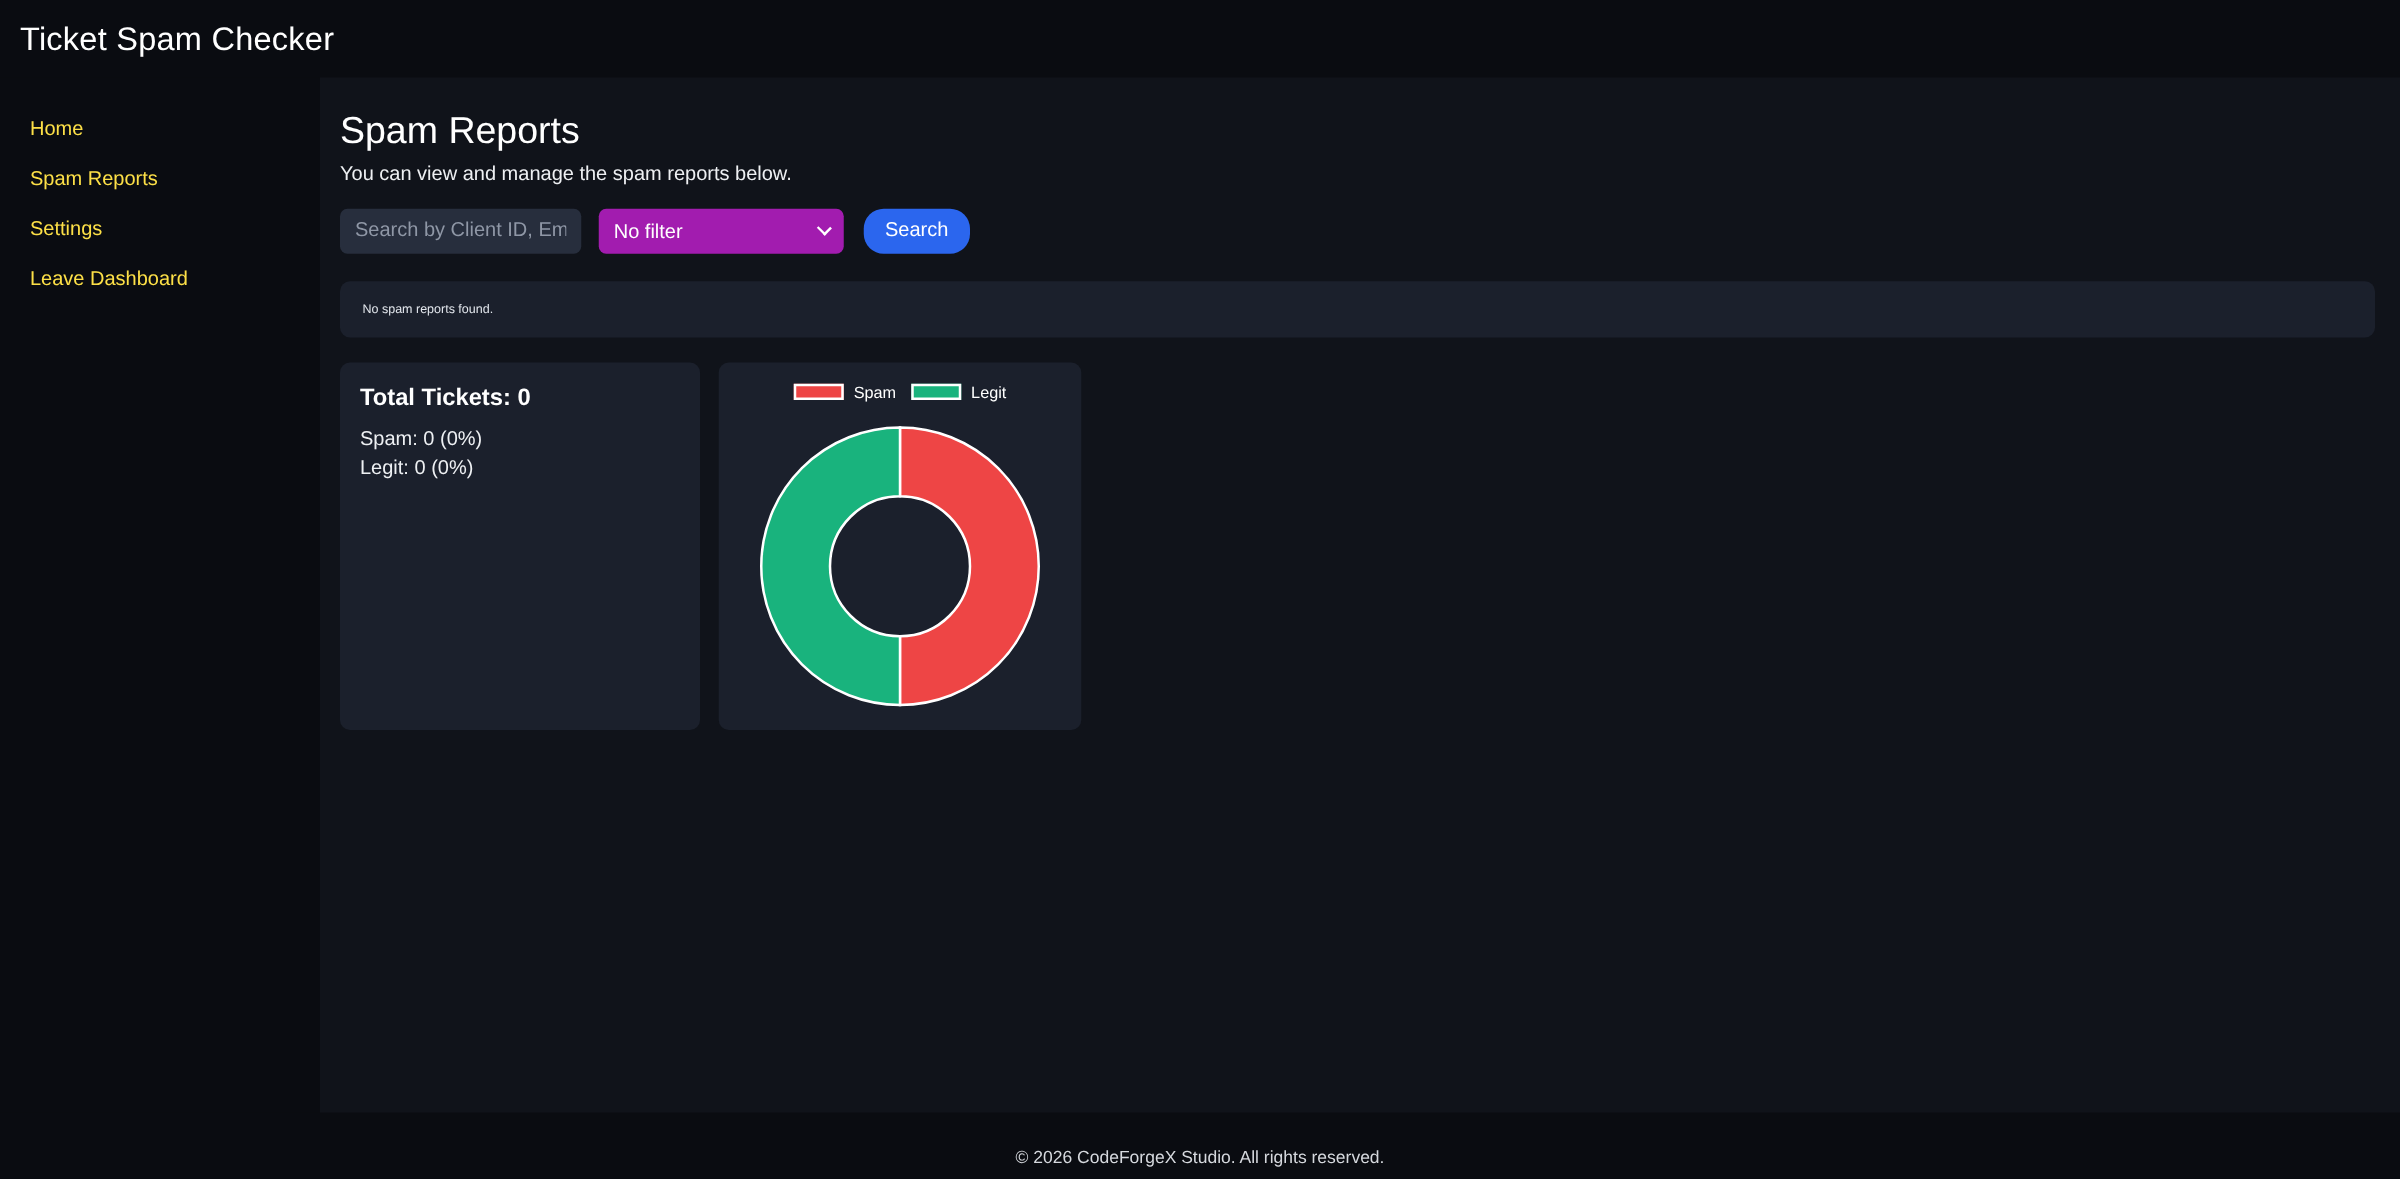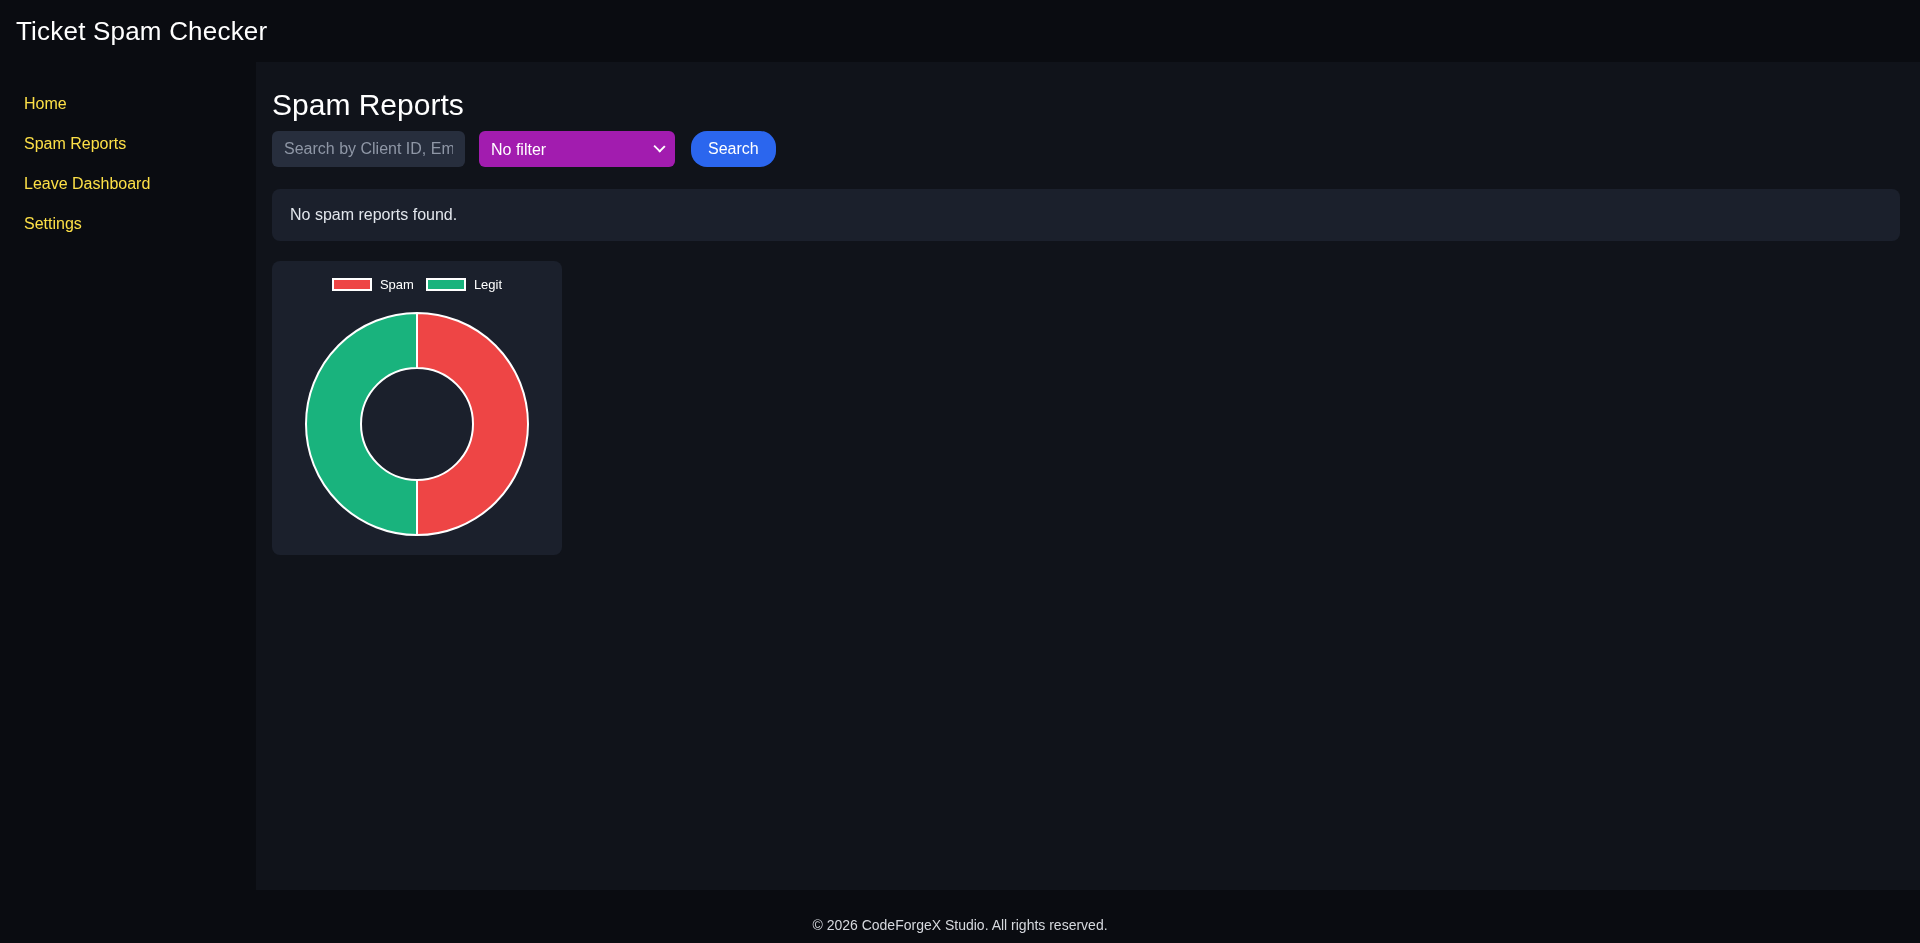--- a/index.html
+++ b/index.html
@@ -120,21 +120,21 @@
     font-size: 16px;
     font-family: "Liberation Sans", sans-serif;
     border: none;
     border-radius: 16px;
     cursor: pointer;
   }
   .alert-box {
     background: #1b202c;
     border-radius: 8px;
     padding: 17px 18px;
-    font-size: 16px;
+    font-size: 10px;
     color: #e2e6ec;
     margin-bottom: 20px;
   }
   .cards-row {
     display: flex;
     align-items: stretch;
     gap: 15px;
   }
   .card {
     background: #1b202c;
@@ -205,43 +205,49 @@
 
 <header class="app-header">
   <div class="app-title">Ticket Spam Checker</div>
 </header>
 
 <div class="layout">
 
   <nav class="sidebar">
     <div class="nav-item">Home</div>
     <div class="nav-item">Spam Reports</div>
+    <div class="nav-item">Settings</div>
     <div class="nav-item">Leave Dashboard</div>
-    <div class="nav-item">Settings</div>
   </nav>
 
   <main class="main">
     <h1 class="page-title">Spam Reports</h1>
+    <p class="page-subtitle">You can view and manage the spam reports below.</p>
 
     <div class="controls">
       <input class="search-input" type="text" placeholder="Search by Client ID, Email," style="">
       <div class="select-wrap">
         <select class="filter-select">
           <option>No filter</option>
         </select>
         <span class="chevron"></span>
       </div>
       <button class="search-button">Search</button>
     </div>
 
     <div class="alert-box">
       <span>No spam reports found.</span>
     </div>
 
     <div class="cards-row">
+      <section class="card stats-card">
+        <div class="stats-title">Total Tickets: 0</div>
+        <div class="stats-line">Spam: 0 (0%)</div>
+        <div class="stats-line">Legit: 0 (0%)</div>
+      </section>
 
       <section class="card chart-card">
         <div class="chart-legend" id="chart-legend">
             <div class="legend-item">
               <span class="legend-swatch" style="background: rgb(238, 69, 69); border-color: rgb(255, 255, 255);"></span>
               <span class="legend-label">Spam</span>
             </div>
             <div class="legend-item">
               <span class="legend-swatch" style="background: rgb(25, 179, 125); border-color: rgb(255, 255, 255);"></span>
               <span class="legend-label">Legit</span>

